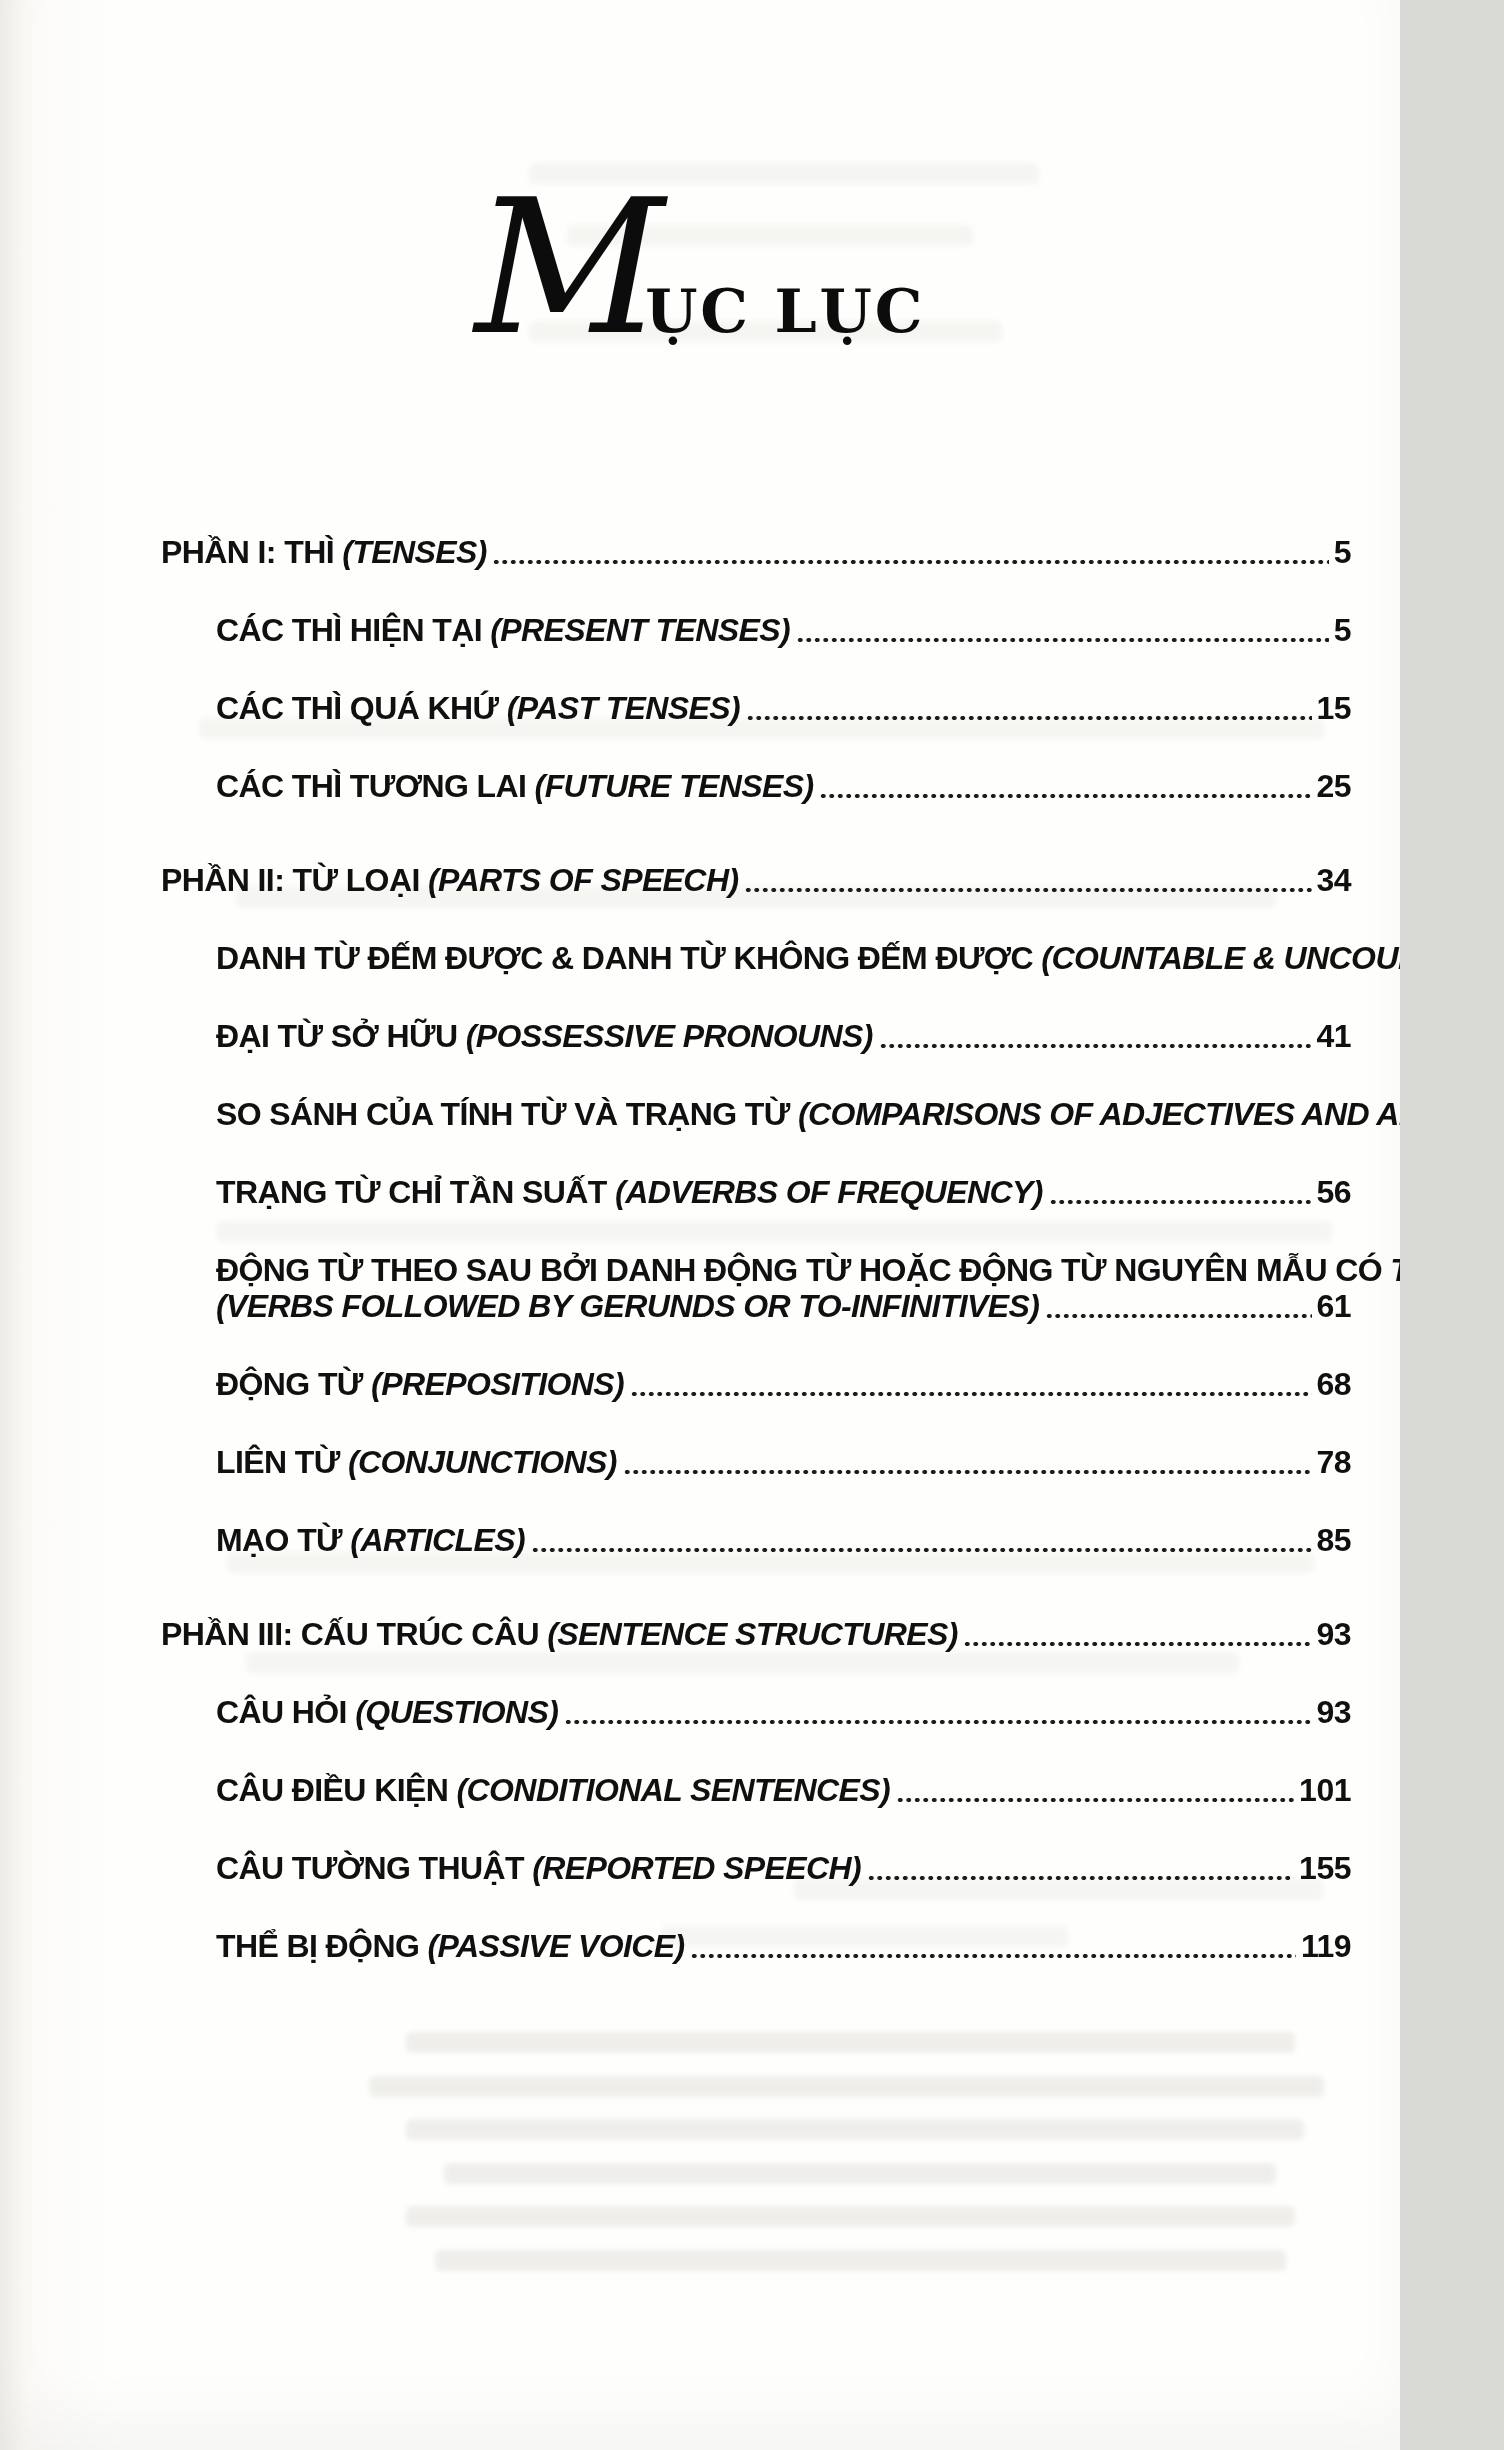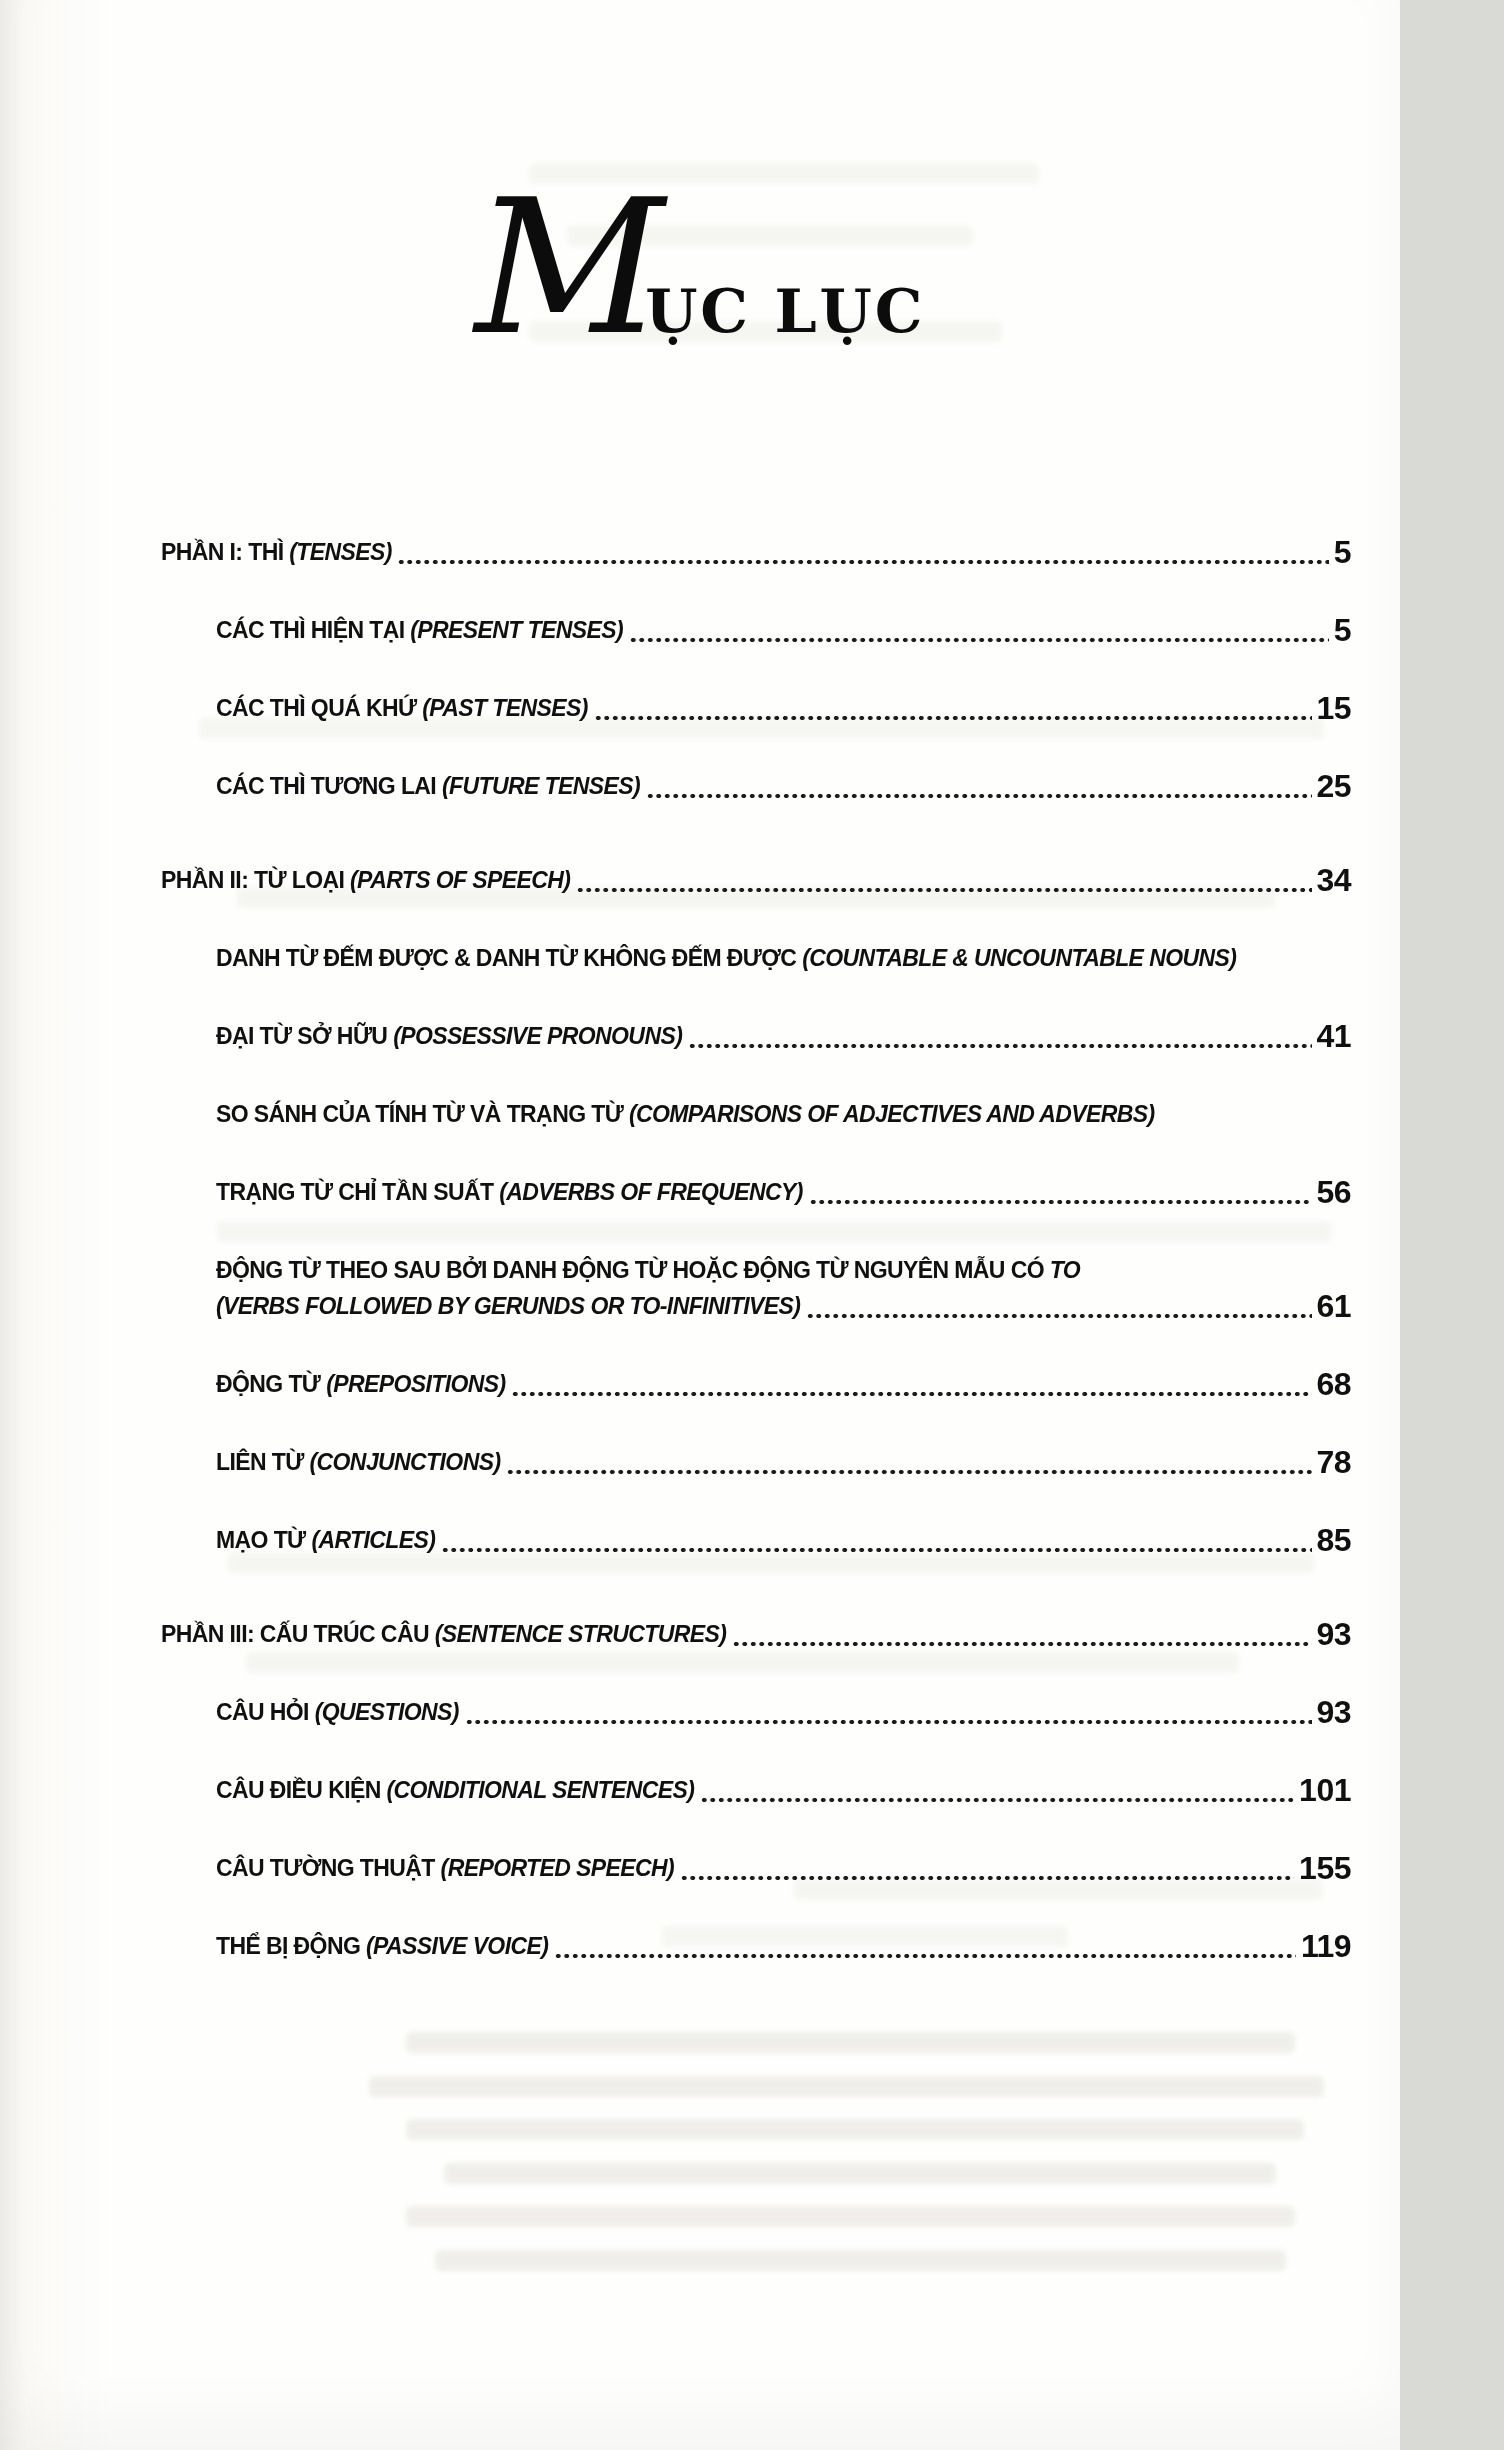--- a/index.html
+++ b/index.html
@@ -37,21 +37,21 @@
   .toc{
     position:absolute;top:534px;left:161px;right:49px;
   }
   .entry{margin-top:42px}
   .entry.level-section{margin-top:58px}
   .toc .entry:first-child{margin-top:0}
   .entry.level-sub{padding-left:55px}
   .row{display:flex;align-items:flex-end}
   .row + .row{}
   .label{
-    font-weight:700;font-size:23px;line-height:36px;
+    font-weight:700;font-size:32px;line-height:36px;
     letter-spacing:-0.6px;white-space:nowrap;
   }
   .vn{font-style:normal}
   .en{font-style:italic}
   .dots{
     flex:1 1 auto;min-width:17px;height:8.5px;
     margin:0 4.7px 3.8px 5.7px;
     background-image:radial-gradient(circle,#1c1c1c 2.1px,transparent 2.6px);
     background-size:8.5px 8.5px;
     background-repeat:repeat-x;

